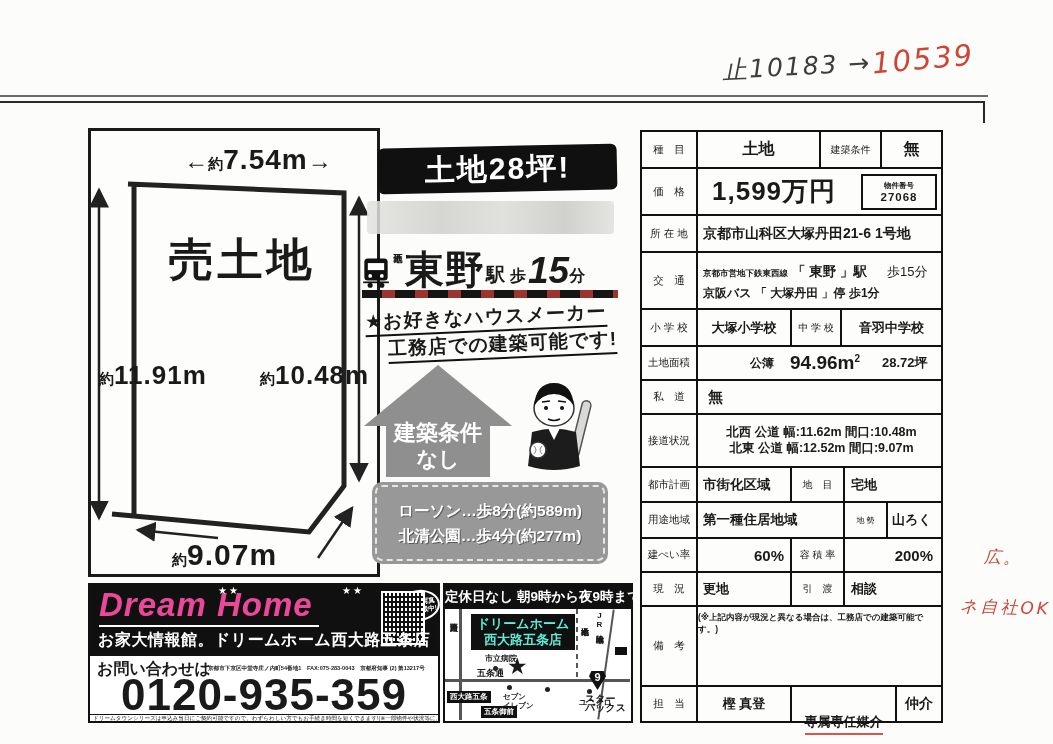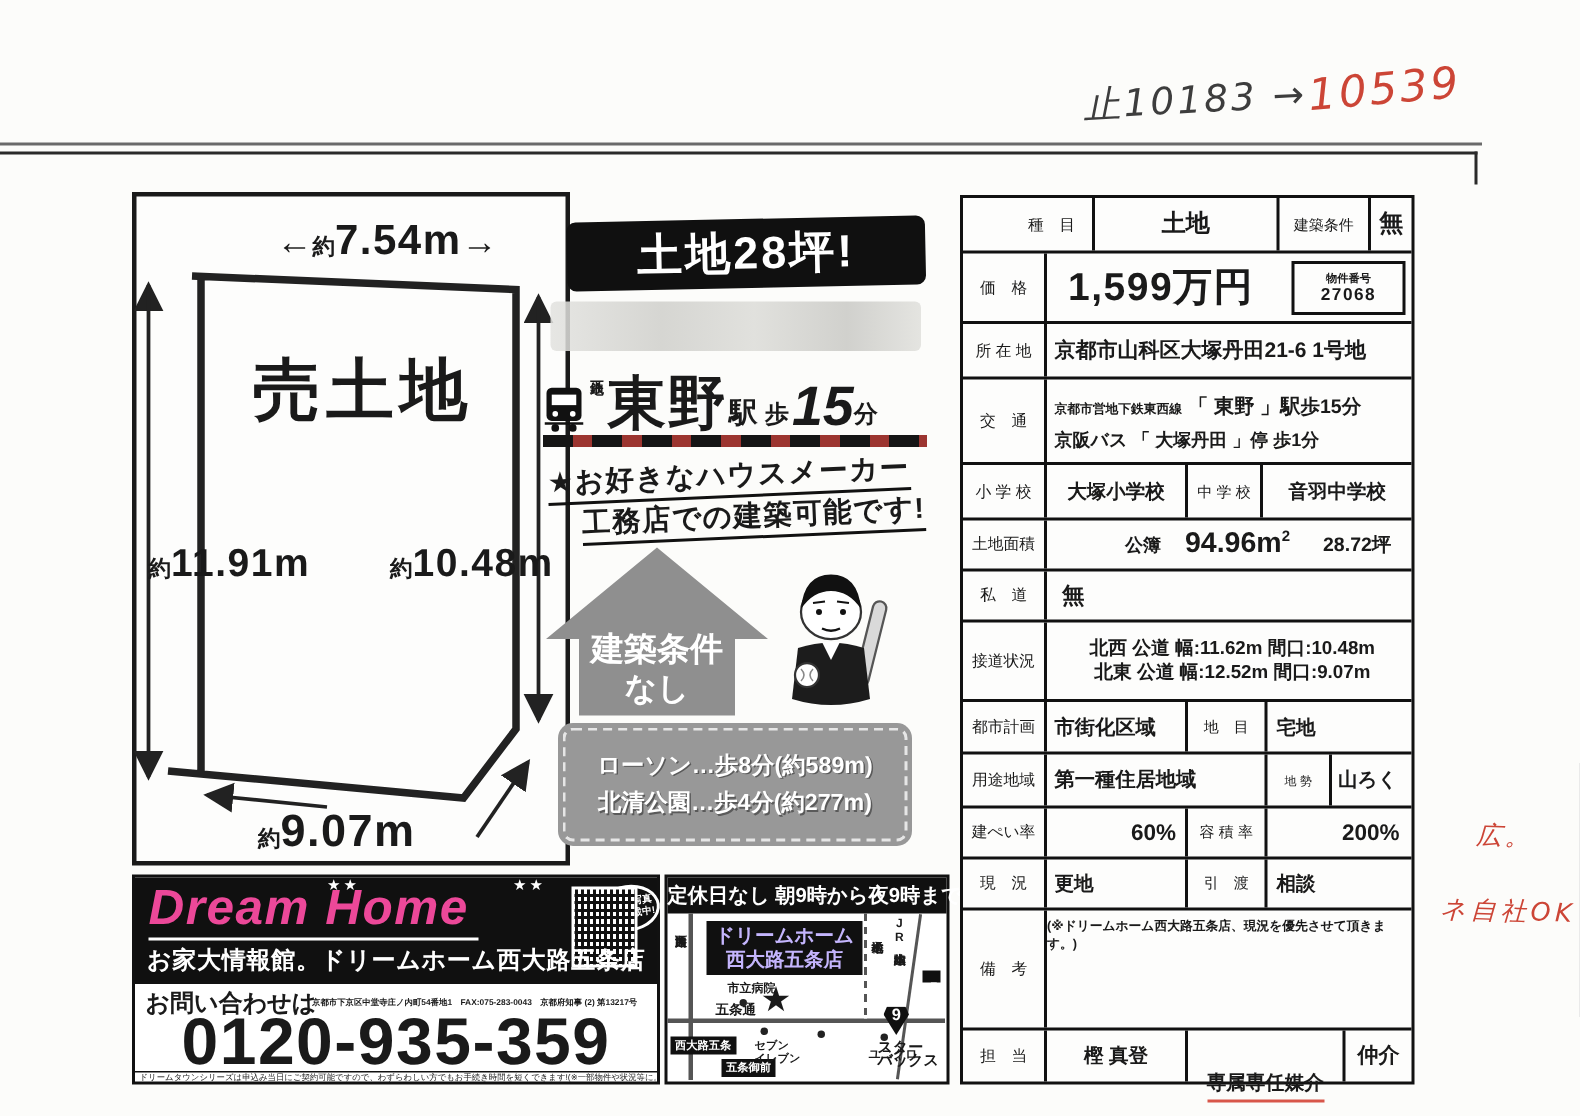--- a/index.html
+++ b/index.html
@@ -78,21 +78,21 @@
   .contact-info{position:absolute;left:118px;top:9px;font-size:5.6px;font-weight:bold;white-space:nowrap;}
   .phone{position:absolute;left:0;top:88px;width:100%;text-align:center;font-size:44px;font-weight:900;letter-spacing:1px;line-height:1;}
   .fineline{position:absolute;left:0;top:129px;width:100%;border-top:1px solid #111;}
   .fineprint{position:absolute;left:3px;top:130px;width:344px;font-size:5.6px;white-space:nowrap;overflow:hidden;}
 
   
   .mapblock{left:443px;top:583px;width:190px;height:140px;border:2.5px solid #111;box-sizing:border-box;background:#fff;}
   .maphead{position:absolute;left:0;top:0;width:100%;height:24px;background:#101010;color:#fff;
            font-size:13.5px;font-weight:900;text-align:center;line-height:24px;white-space:nowrap;}
   .maparea{position:absolute;left:0;top:24px;width:100%;height:111px;}
-  .maptitle{position:absolute;left:26px;top:5px;width:104px;background:#101010;color:#c4b5fd;text-align:center;
+  .maptitle{position:absolute;left:26px;top:5px;width:104px;background:#101010;color:#5eead4;text-align:center;
             font-size:13px;font-weight:900;line-height:16px;padding:2px 0;}
   .vroad{position:absolute;background:#555;}
   .hroad{position:absolute;background:#555;}
   .vlabel{position:absolute;writing-mode:vertical-rl;text-orientation:upright;font-size:8px;font-weight:bold;letter-spacing:0px;}
   .maplabel{position:absolute;font-size:8px;font-weight:bold;white-space:nowrap;}
   .mapdot{position:absolute;width:5px;height:5px;border-radius:50%;background:#222;}
   .blackbox{position:absolute;background:#101010;color:#fff;font-size:7.5px;font-weight:bold;padding:1px 3px;white-space:nowrap;}
   .mapstar{position:absolute;font-size:23px;line-height:1;}
   .route9{position:absolute;width:17px;height:19px;background:#101010;color:#fff;font-size:11px;font-weight:900;
           display:flex;align-items:flex-start;justify-content:center;
@@ -103,34 +103,34 @@
   
   .ptable{left:640px;top:130px;width:303px;height:593px;border:2px solid #111;box-sizing:border-box;
           display:flex;flex-direction:column;background:#fdfdfc;}
   .trow{display:flex;border-bottom:2px solid #111;box-sizing:border-box;align-items:stretch;}
   .trow:last-child{border-bottom:none;}
   .tlabel{width:56px;min-width:56px;border-right:2px solid #111;display:flex;align-items:center;justify-content:center;
           font-size:10.5px;white-space:pre;box-sizing:border-box;}
   .tcell{display:flex;align-items:center;box-sizing:border-box;}
   .midlabel{border-left:2px solid #111;border-right:2px solid #111;display:flex;align-items:center;justify-content:center;
             font-size:10px;white-space:pre;box-sizing:border-box;}
-  .r1{height:37px;padding-left:32px;} .r2{height:47px;} .r3{height:37px;} .r4{height:57px;} .r5{height:37px;}
+  .r1{height:37px;} .r2{height:47px;} .r3{height:37px;} .r4{height:57px;} .r5{height:37px;}
   .r6{height:34px;gap:44px;} .r7{height:34px;} .r8{height:53px;} .r9{height:35px;} .r10{height:36px;}
   .r11{height:34px;} .r12{height:34px;} .r13{flex:1;} .r14{height:34px;}
   .v-big{font-size:16px;font-weight:900;justify-content:center;}
   .price{font-size:26px;font-weight:900;letter-spacing:1px;padding-left:14px;}
   .propno{width:76px;border:2px solid #111;box-sizing:border-box;margin-right:4px;display:flex;flex-direction:column;
           align-items:center;justify-content:center;height:36px;}
   .propno .l1{font-size:7.5px;font-weight:900;}
   .propno .l2{font-size:11.5px;font-weight:bold;letter-spacing:1px;}
   .addr{font-size:14px;font-weight:900;padding-left:5px;white-space:nowrap;}
   .accesscol{display:flex;flex-direction:column;justify-content:center;padding-left:5px;line-height:1.55;}
   .access1 .rt{font-size:8.5px;font-weight:bold;}
   .access1 .stn{font-size:13.5px;font-weight:900;margin-left:4px;}
-  .access1 .wk{font-size:13px;font-weight:700;margin-left:0;}
+  .access1 .wk{font-size:13px;font-weight:400;margin-left:20px;}
   .access2{font-size:12px;font-weight:900;}
   .area-reg{font-size:12px;font-weight:900;padding-left:8px;}
   .area-sqm{font-size:19px;font-weight:900;margin-left:16px;text-align:right;}
   .area-tsubo{font-size:13px;font-weight:900;margin-left:22px;}
   .roadlines{display:flex;flex-direction:column;justify-content:center;padding-left:4px;line-height:1.25;}
   .roadlines div{font-size:12.5px;font-weight:900;white-space:nowrap;}
   .remarks{font-size:8.5px;align-items:flex-start !important;justify-content:center;padding-top:5px;font-weight:bold;}
   .contract u{text-decoration:none;border-bottom:2.5px solid #d8564a;padding-bottom:2px;margin-top:39px;}
 </style>
 </head>
@@ -360,21 +360,21 @@
       <div class="tcell" style="flex:1;font-size:15px;font-weight:900;justify-content:flex-end;padding-right:8px;">200%</div>
     </div>
     <div class="trow r12">
       <div class="tlabel">現　況</div>
       <div class="tcell" style="width:92px;font-size:13px;font-weight:900;padding-left:5px;">更地</div>
       <div class="midlabel" style="width:55px;">引　渡</div>
       <div class="tcell" style="flex:1;font-size:13px;font-weight:900;padding-left:6px;">相談</div>
     </div>
     <div class="trow r13">
       <div class="tlabel">備　考</div>
-      <div class="tcell remarks" style="flex:1;">(※ドリームホーム西大路五条店、現況を優先させて頂きます。)</div>
+      <div class="tcell remarks" style="flex:1;">(※上記内容が現況と異なる場合は、工務店での建築可能です。)</div>
     </div>
     <div class="trow r14">
       <div class="tlabel">担　当</div>
       <div class="tcell" style="width:92px;justify-content:center;font-size:13px;font-weight:900;">樫 真登</div>
       <div class="tcell contract" style="width:107px;border-left:2px solid #111;border-right:2px solid #111;justify-content:center;font-size:13px;font-weight:900;">
         <u>専属専任媒介</u>
       </div>
       <div class="tcell" style="flex:1;justify-content:center;font-size:14px;font-weight:900;">仲介</div>
     </div>
   </div>

